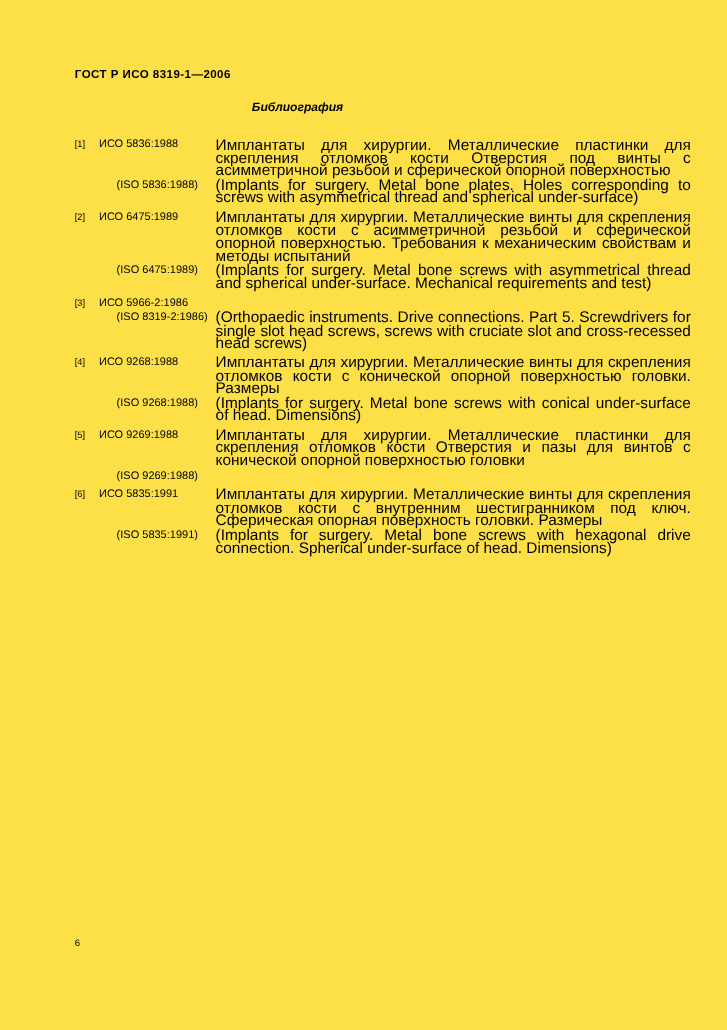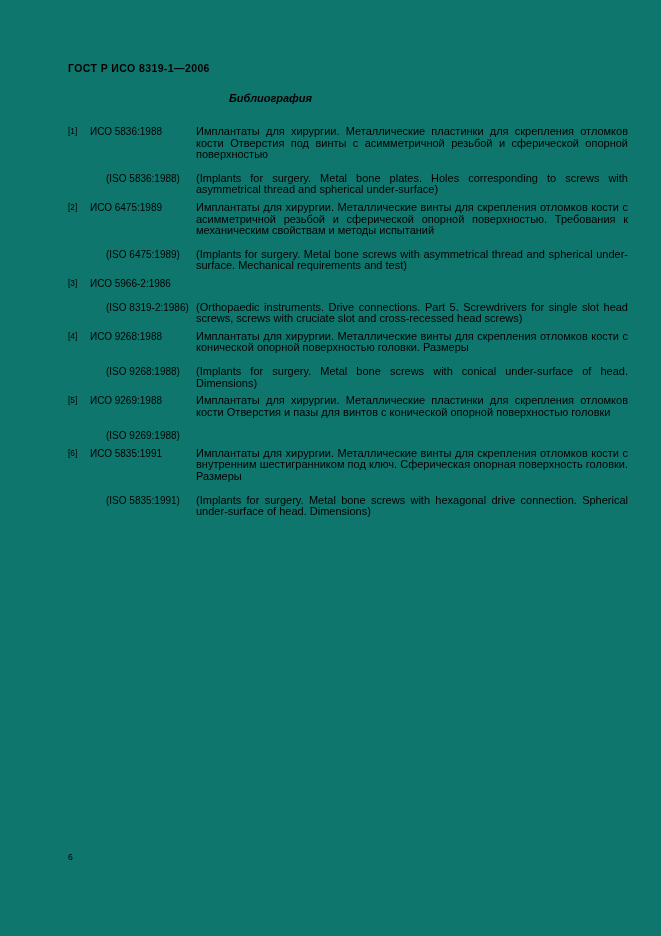--- a/index.html
+++ b/index.html
@@ -13,21 +13,21 @@
     font-family: "Liberation Sans", sans-serif;
     color: #000000;
     position: relative;
     overflow: hidden;
   }
   .page {
     position: absolute;
     left: 0; top: 0;
     width: 661px;
     height: 936px;
-    background: #0f766e;
+    background: #fde047;
   }
   .header {
     position: absolute;
     left: 68px;
     top: 62px;
     font-size: 10.5px;
     font-weight: bold;
     letter-spacing: 0.4px;
     white-space: nowrap;
   }
@@ -45,21 +45,21 @@
     position: absolute;
     left: 68px;
     top: 120px;
     width: 560px;
   }
   .entry {
     display: flex;
     margin-bottom: 0px;
   }
   .entry-ru { margin-top: 6px; }
-  .entry-en { margin-top: 12px; }
+  .entry-en { margin-top: 2px; }
   .ref-num {
     width: 22px;
     flex: 0 0 22px;
     font-size: 8.4px;
     line-height: 11.6px;
     text-align: left;
   }
   .ref-label {
     width: 106px;
     flex: 0 0 106px;
@@ -67,21 +67,21 @@
     line-height: 11.6px;
     white-space: nowrap;
   }
   .ref-label.indent {
     padding-left: 16px;
     width: 90px;
     flex: 0 0 90px;
   }
   .ref-text {
     flex: 1 1 auto;
-    font-size: 11px;
+    font-size: 14px;
     line-height: 11.6px;
     text-align: justify;
   }
   .ref-text.en {
     text-align: justify;
   }
   .page-num {
     position: absolute;
     left: 68px;
     top: 852px;

